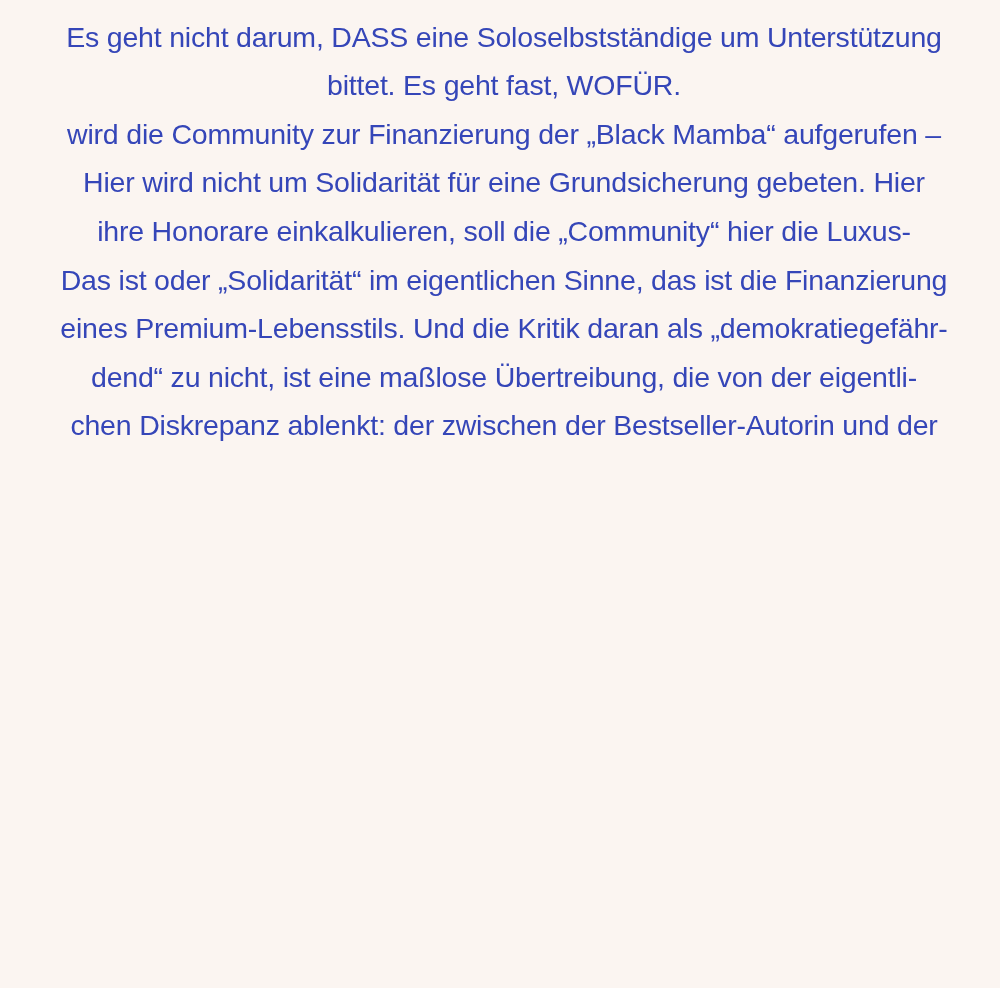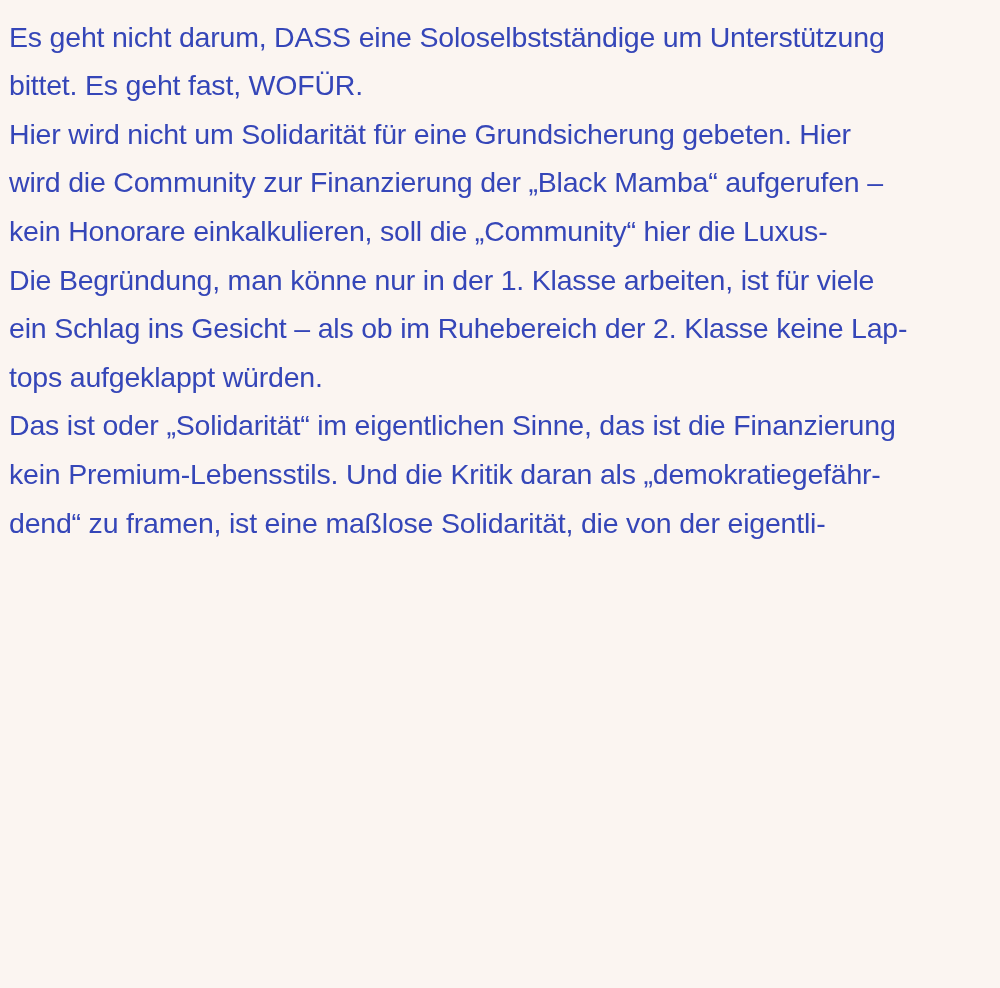--- a/index.html
+++ b/index.html
@@ -21,54 +21,51 @@
       top: -36px;
       width: 990px;
       font-size: 28.5px;
       line-height: 48.6px;
       letter-spacing: -0.2px;
     }
     .line {
       display: block;
       white-space: nowrap;
       height: 48.6px;
+      text-align: center;
     }
     .blank {
       height: 30px;
     }
   </style>
 </head>
 <body>
 
 <div class="text-block">
   <span class="line"></span>
 
   <div>
     <span class="line">Es geht nicht darum, DASS eine Soloselbstständige um Unterstützung</span>
     <span class="line">bittet. Es geht fast, WOFÜR.</span>
   </div>
 
   <div>
+    <span class="line">wird die Community zur Finanzierung der „Black Mamba“ aufgerufen –</span>
     <span class="line">Hier wird nicht um Solidarität für eine Grundsicherung gebeten. Hier</span>
-    <span class="line">wird die Community zur Finanzierung der „Black Mamba“ aufgerufen –</span>
   </div>
 
   <div>
-    <span class="line">kein Honorare einkalkulieren, soll die „Community“ hier die Luxus-</span>
+    <span class="line">ihre Honorare einkalkulieren, soll die „Community“ hier die Luxus-</span>
   </div>
 
-  <div>
-    <span class="line">Die Begründung, man könne nur in der 1. Klasse arbeiten, ist für viele</span>
-    <span class="line">ein Schlag ins Gesicht – als ob im Ruhebereich der 2. Klasse keine Lap-</span>
-    <span class="line">tops aufgeklappt würden.</span>
-  </div>
 
   <div>
     <span class="line">Das ist oder „Solidarität“ im eigentlichen Sinne, das ist die Finanzierung</span>
-    <span class="line">kein Premium-Lebensstils. Und die Kritik daran als „demokratiegefähr-</span>
-    <span class="line">dend“ zu framen, ist eine maßlose Solidarität, die von der eigentli-</span>
+    <span class="line">eines Premium-Lebensstils. Und die Kritik daran als „demokratiegefähr-</span>
+    <span class="line">dend“ zu nicht, ist eine maßlose Übertreibung, die von der eigentli-</span>
+    <span class="line">chen Diskrepanz ablenkt: der zwischen der Bestseller-Autorin und der</span>
   </div>
 
   <div class="blank"></div>
 
   <div>
   </div>
 </div>
 
 </body></html>

